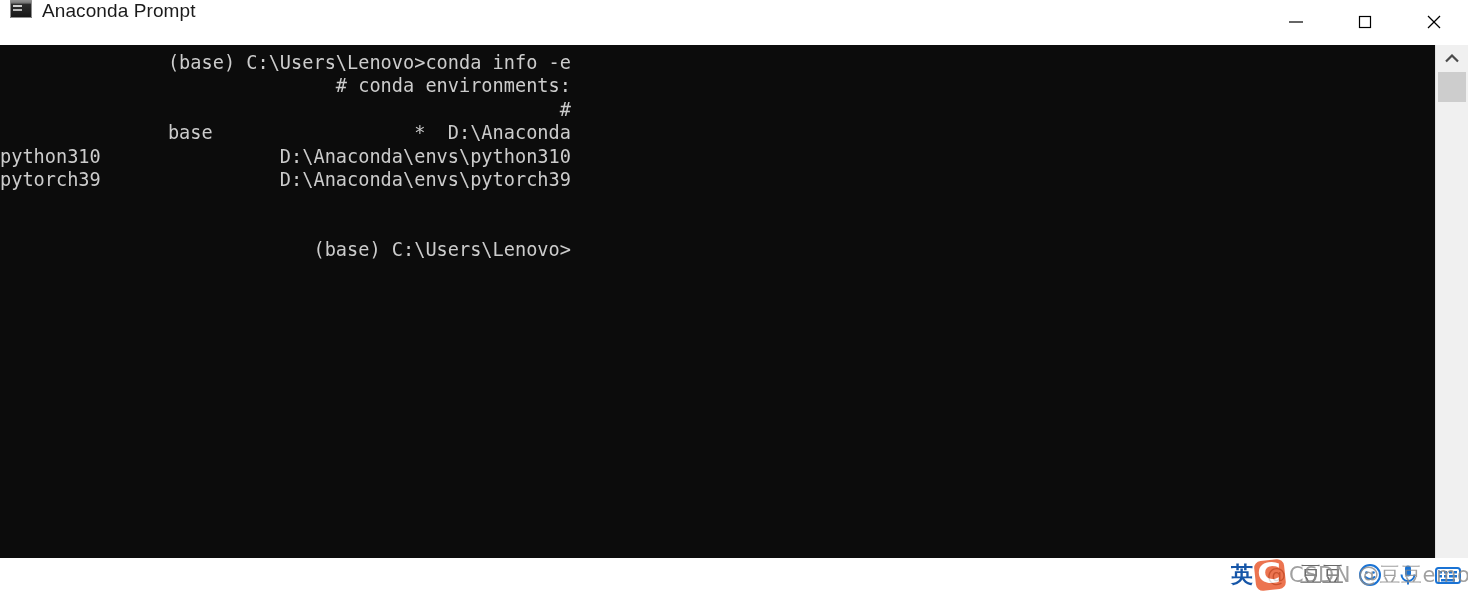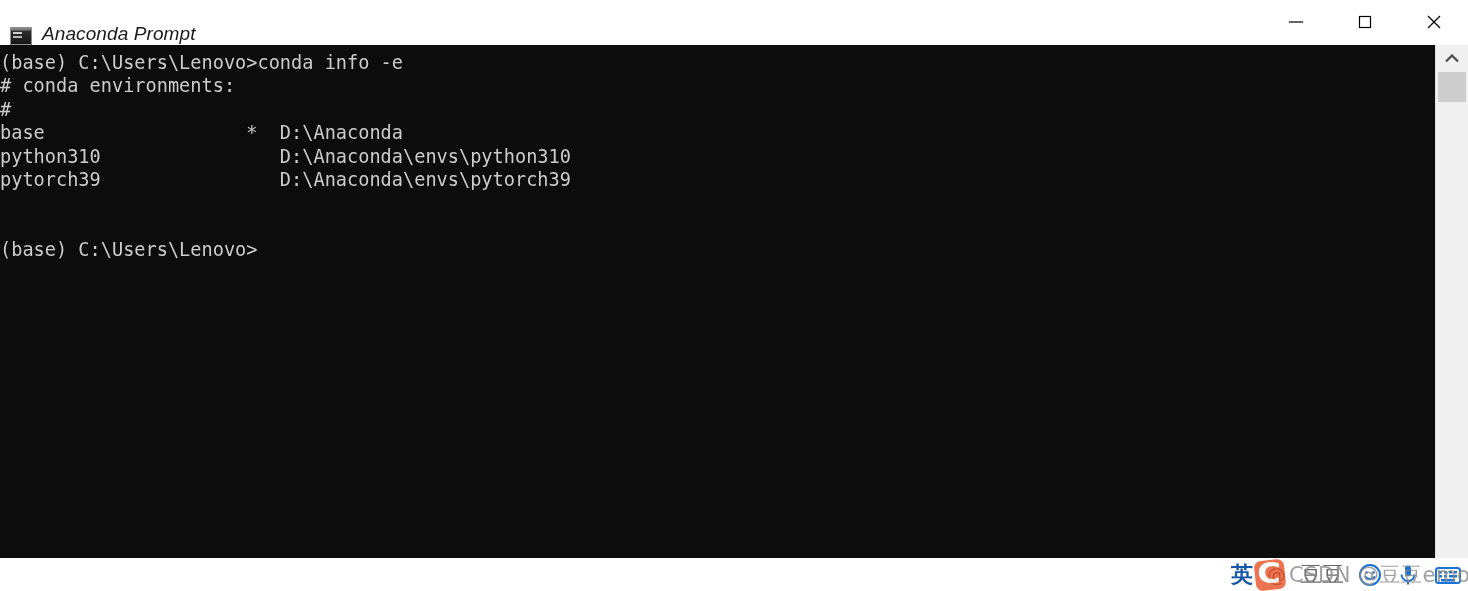--- a/index.html
+++ b/index.html
@@ -24,22 +24,21 @@
 
   
   #titlebar {
     position: absolute;
     left: 0; top: 0;
     width: 1468px;
     height: 45px;
     background: #ffffff;
     border-bottom: 1px solid #e6e6e6;
     display: flex;
-    align-items: flex-end;
-    font-style: italic;
+    align-items: flex-start;
   }
   #title-icon {
     width: 22px;
     height: 18px;
     margin-left: 10px;
     margin-right: 10px;
     flex: 0 0 auto;
     border-radius: 1px;
     background: linear-gradient(180deg, #9a9a9a 0%, #6f6f6f 18%, #2e2e2e 22%, #141414 100%);
     box-shadow: inset 0 0 0 1px #8d8d8d;
@@ -94,21 +93,21 @@
     margin: 0;
     padding: 0;
     font-family: "DejaVu Sans Mono", "Liberation Mono", monospace;
     font-size: 18.6px;
     line-height: 23.4px;
     letter-spacing: 0px;
     color: #ccc;
     white-space: pre;
     -webkit-font-smoothing: none;
   }
-  .cl { display: block; height: 23.4px; }
+  .cl { display: block; height: 23.4px; text-align: right; }
 
   
   #scrollbar {
     position: absolute;
     right: 0;
     top: 45px;
     width: 32px;
     height: 513px;
     background: #f0f0f0;
     border-left: 1px solid #e2e2e2;

